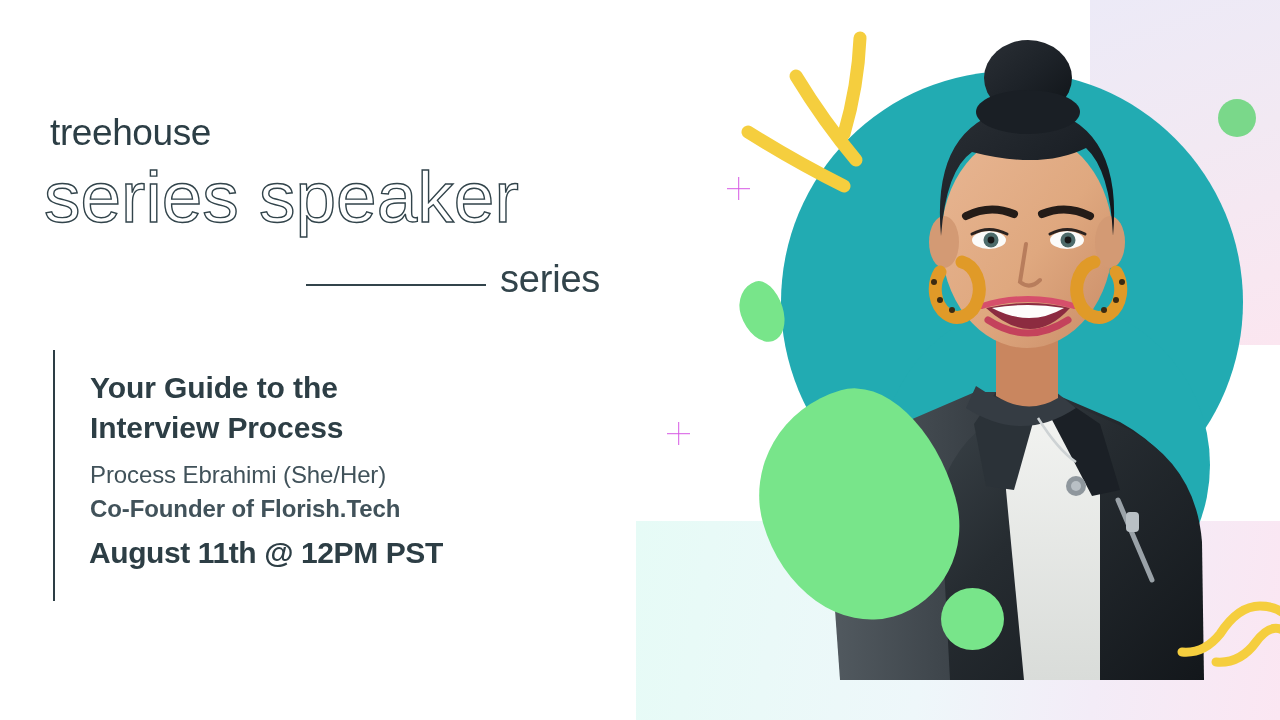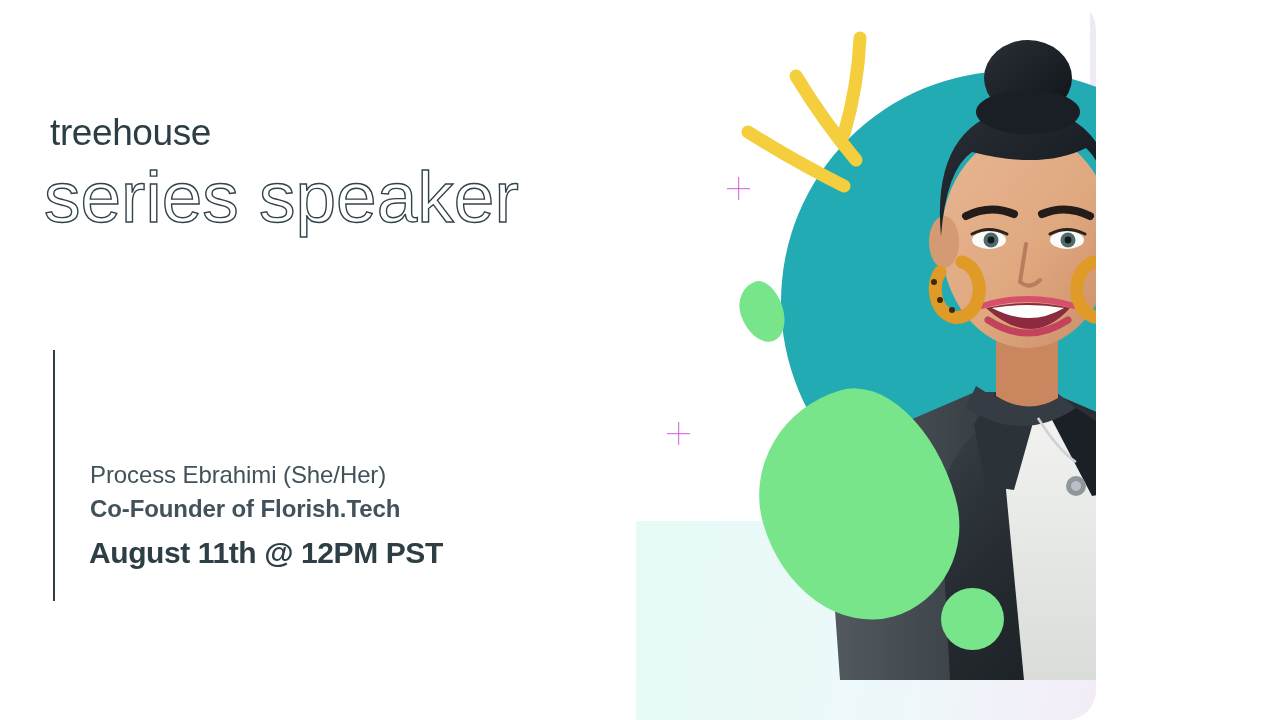--- a/index.html
+++ b/index.html
@@ -2,26 +2,25 @@
 <html><head>
 <meta charset="utf-8">
 <style>
   html, body {
     margin: 0;
     padding: 0;
     background: #ffffff;
   }
   #stage {
     position: relative;
-    width: 1096px;
+    width: 1280px;
     height: 720px;
     overflow: hidden;
     background: #ffffff;
     font-family: "Liberation Sans", "DejaVu Sans", sans-serif;
-    border-radius: 29px;
   }
 
   
   .pastel-top-right {
     position: absolute;
     left: 1090px; top: 0;
     width: 190px; height: 345px;
     background: linear-gradient(160deg, #eceaf7 0%, #f2e9f3 45%, #fbe6f0 100%);
   }
   .pastel-bottom {
@@ -317,20 +316,26 @@
     </svg>
   </div>
 
   <div class="plus plus-1"></div>
   <div class="plus plus-2"></div>
 
   <div class="brand">treehouse</div>
 
   <div class="kicker-outline">series speaker</div>
 
+  <div class="series-row">
+    <div class="series-rule"></div>
+    <div class="series-word">series</div>
+  </div>
 
   <div class="vrule"></div>
 
+  <div class="talk-title">Your Guide to the
+Interview Process</div>
   <div class="speaker-name">Process Ebrahimi (She/Her)</div>
   <div class="speaker-role">Co-Founder of Florish.Tech</div>
   <div class="datetime">August 11th @ 12PM PST</div>
 
 </div>
 
 </body></html>

